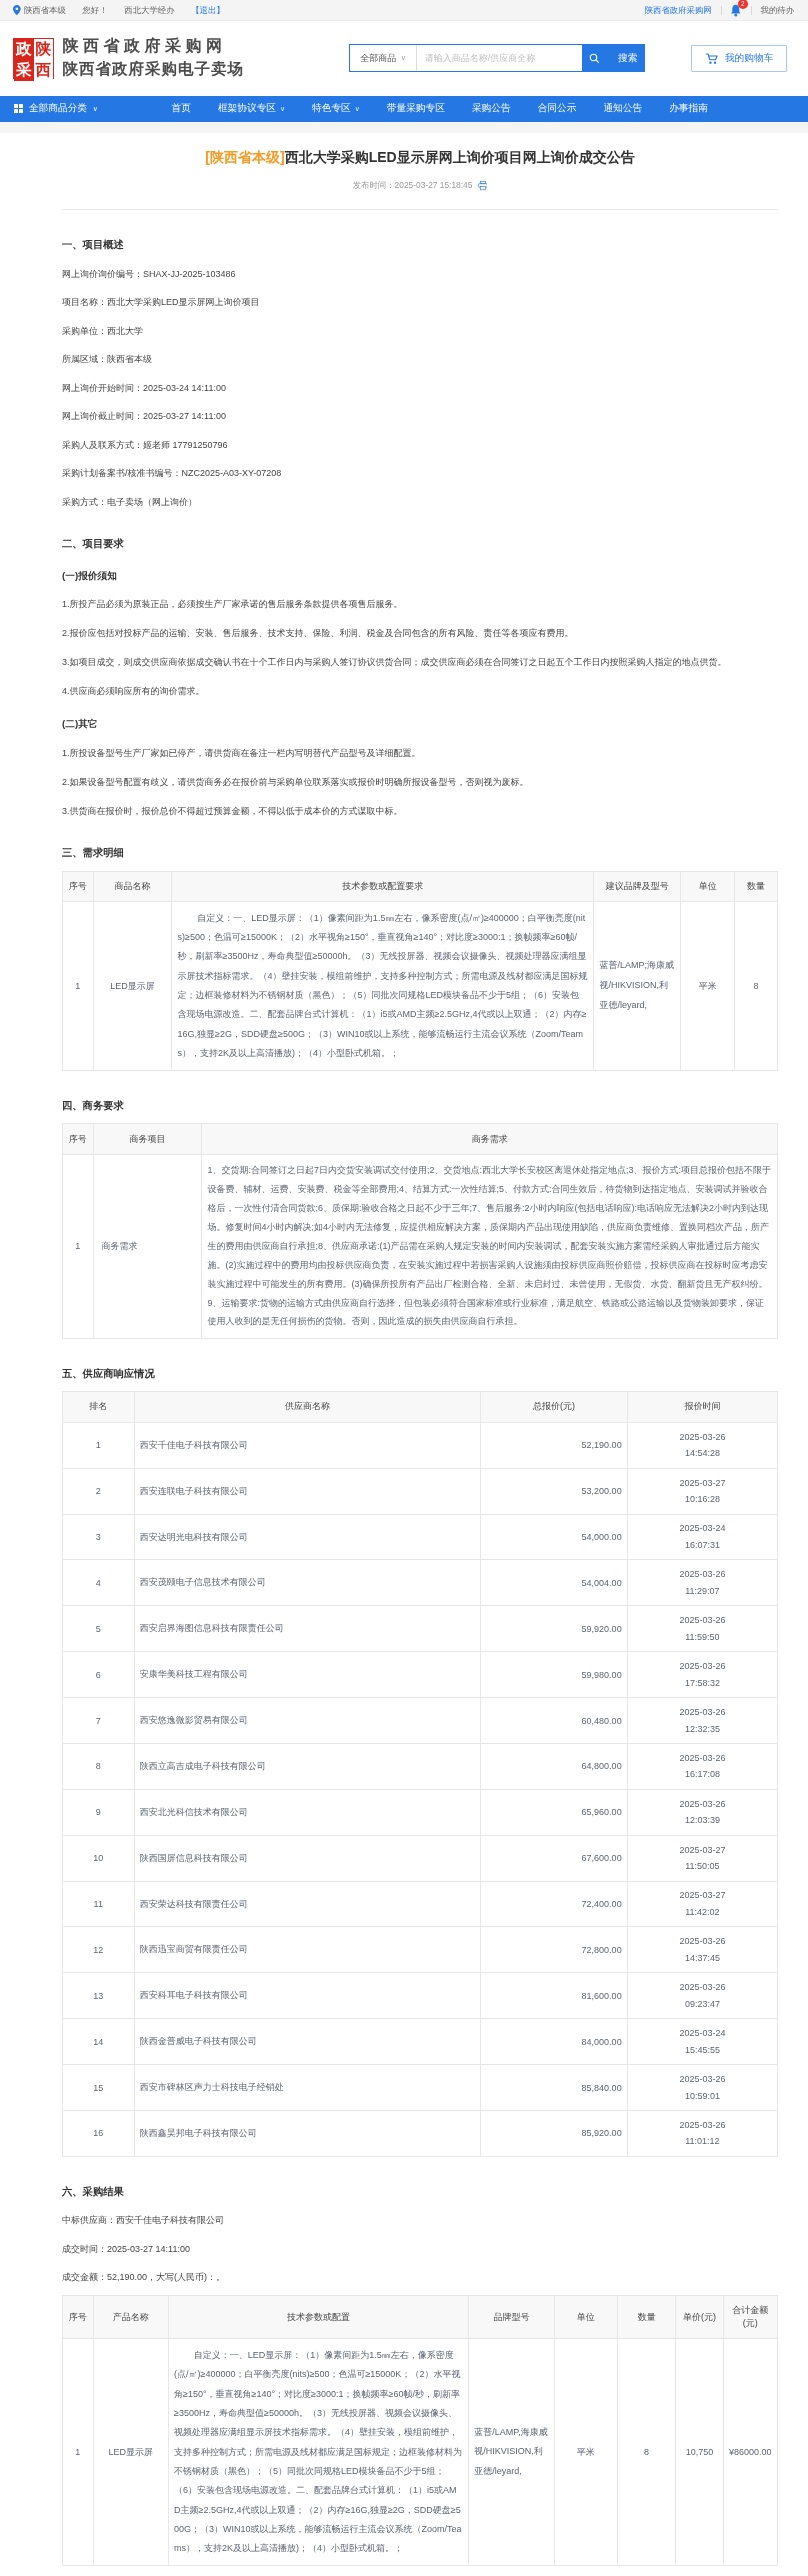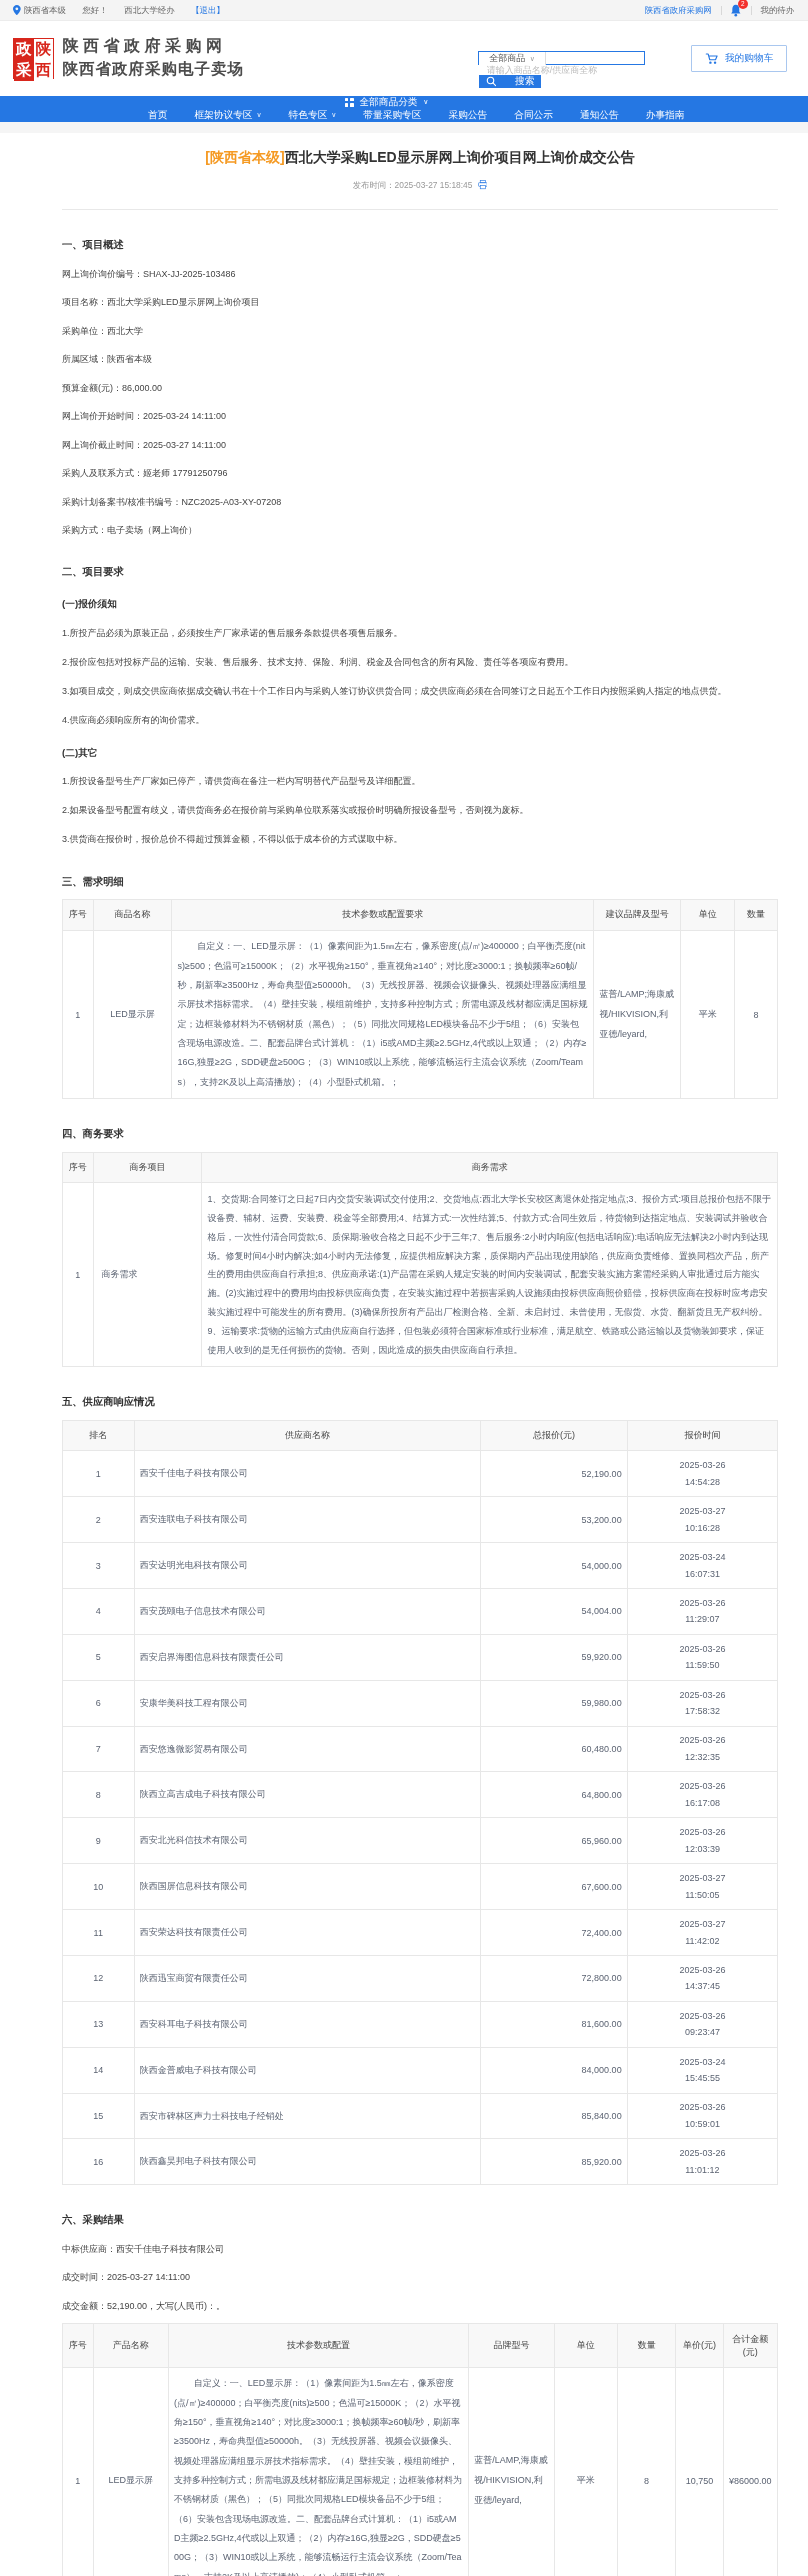--- a/index.html
+++ b/index.html
@@ -27,49 +27,49 @@
   .logo-group { display: flex; align-items: center; gap: 8.4px; }
   .seal { width: 41px; height: 41px; border: 1.9px solid #d8261c; display: grid;
     grid-template-columns: 1fr 1fr; grid-template-rows: 1fr 1fr; background: #fff; }
   .seal span { display: flex; align-items: center; justify-content: center; font-size: 15.5px; font-weight: bold; }
   .seal .s-red { background: #d8261c; color: #fff; }
   .seal .s-white { background: #fff; color: #d8261c; }
   .site-titles { color: #4c4c4c; font-weight: bold; }
   .site-titles .t1 { font-size: 16px; letter-spacing: 4.5px; }
   .site-titles .t2 { font-size: 15.5px; letter-spacing: 1px; margin-top: 1.9px; }
   .search-group { margin-left: auto; display: flex; align-items: center; }
-  .search-bar { display: flex; height: 14px; border: 0.6px solid #2577e3; flex-direction: column; }
+  .search-bar { display: flex; height: 28px; border: 0.6px solid #2577e3; }
   .search-select { width: 67px; display: flex; align-items: center; justify-content: center; gap: 4.5px;
     font-size: 9px; color: #555; border-right: 0.6px solid #ddd; cursor: pointer; background: #fff; }
   .search-select .chev { color: #999; font-size: 7px; }
   .search-input { width: 165px; border: none; outline: none; padding: 0 7.7px; font-size: 9px; color: #333;
     font-family: "Liberation Sans", "DejaVu Sans", sans-serif; }
   .search-input::placeholder { color: #bdbdbd; }
   .search-btn { width: 62px; background: #2577e3; color: #fff; border: none; font-size: 9.7px; cursor: pointer;
     display: flex; align-items: center; justify-content: center; gap: 19px; text-align: right; }
   .cart-btn { margin-left: 46px; margin-right: 7.7px; height: 27px; padding: 0 13px; background: #fff;
     border: 0.6px solid #a9c7ef; border-radius: 1px; color: #2577e3; font-size: 9.7px; cursor: pointer;
     display: flex; align-items: center; gap: 5.8px; }
 
   
-  .nav { height: 26px; background: #2577e3; display: flex; align-items: center; color: #fff; flex-direction: column; }
+  .nav { height: 26px; background: #2577e3; display: flex; align-items: center; color: #fff; }
   .nav-catalog { width: 147px; padding-left: 14px; display: flex; align-items: center; gap: 5.8px; font-size: 9.7px; cursor: pointer; }
   .grid-icon { display: grid; grid-template-columns: 3.9px 3.9px; grid-template-rows: 3.9px 3.9px; gap: 1.3px; }
   .grid-icon i { background: #fff; border-radius: 0.6px; }
   .nav-items { display: flex; align-items: center; gap: 27px; margin-left: 24.5px; font-size: 9.7px; }
   .nav-item { color: #fff; cursor: pointer; display: inline-flex; align-items: center; gap: 3.9px; }
   .nav-item .chev { font-size: 7px; opacity: .9; }
   .sub-strip { height: 11.6px; background: #f5f5f5; }
 
   
   main { width: 716px; margin-left: 62px; padding-bottom: 6.4px; }
   .ann-title { text-align: center; margin-top: 16px; font-size: 14px; font-weight: bold; color: #333; }
   .ann-title .tag { color: #f59a23; }
   .publish { text-align: center; margin-top: 13px; font-size: 8.4px; color: #999;
-    display: flex; justify-content: center; gap: 5.2px; }
+    display: flex; align-items: center; justify-content: center; gap: 5.2px; }
   .rule { border: none; border-top: 0.6px solid #e8e8e8; margin-top: 18px; }
 
   .section-h { margin-top: 28px; font-size: 10.3px; font-weight: bold; color: #333; }
   .field { margin-top: 15.5px; font-size: 9px; color: #444; }
   .sub-h { margin-top: 19.3px; font-size: 9.7px; font-weight: bold; color: #333; }
   .para { margin-top: 15.5px; font-size: 9px; color: #444; line-height: 1.5; }
 
   table.tbl { width: 100%; border-collapse: collapse; margin-top: 10.3px; table-layout: fixed; }
   .tbl th { background: #f8f8f8; color: #444; font-weight: normal; font-size: 9px; padding: 8.4px 3.9px;
     border: 0.6px solid #e7e7e7; }
@@ -209,21 +209,20 @@
         <rect x="3.5" y="8.6" width="8" height="5" fill="#fff" stroke="#2577e3"></rect>
       </svg>
   </div>
   <hr class="rule">
 
   <h2 class="section-h">一、项目概述</h2>
   <p class="field"><span>网上询价询价编号：</span><span>SHAX-JJ-2025-103486</span></p>
   <p class="field"><span>项目名称：</span><span>西北大学采购LED显示屏网上询价项目</span></p>
   <p class="field"><span>采购单位：</span><span>西北大学</span></p>
   <p class="field"><span>所属区域：</span><span>陕西省本级</span></p>
-  <p class="field"><span>预算金额(元)：</span><span>86,000.00</span></p>
   <p class="field"><span>网上询价开始时间：</span><span>2025-03-24 14:11:00</span></p>
   <p class="field"><span>网上询价截止时间：</span><span>2025-03-27 14:11:00</span></p>
   <p class="field"><span>采购人及联系方式：</span><span>姬老师 17791250796</span></p>
   <p class="field"><span>采购计划备案书/核准书编号：</span><span>NZC2025-A03-XY-07208</span></p>
   <p class="field"><span>采购方式：</span><span>电子卖场（网上询价）</span></p>
 
   <h2 class="section-h">二、项目要求</h2>
   <h3 class="sub-h">(一)报价须知</h3>
   <p class="para">1.所投产品必须为原装正品，必须按生产厂家承诺的售后服务条款提供各项售后服务。</p>
   <p class="para">2.报价应包括对投标产品的运输、安装、售后服务、技术支持、保险、利润、税金及合同包含的所有风险、责任等各项应有费用。</p>

